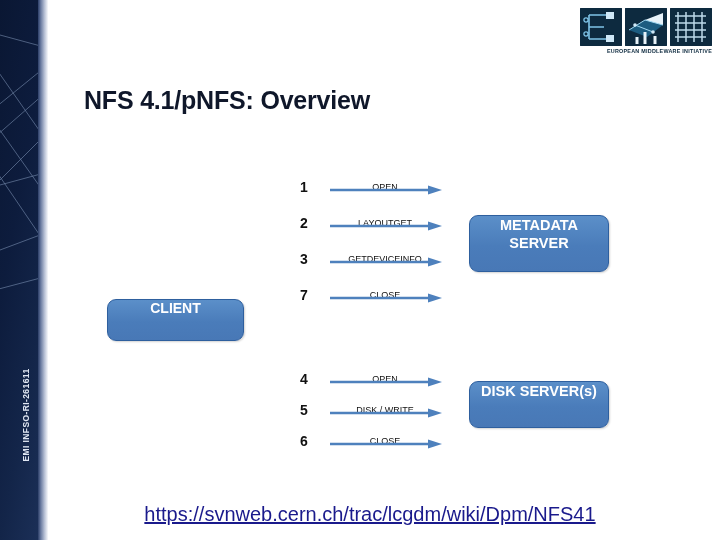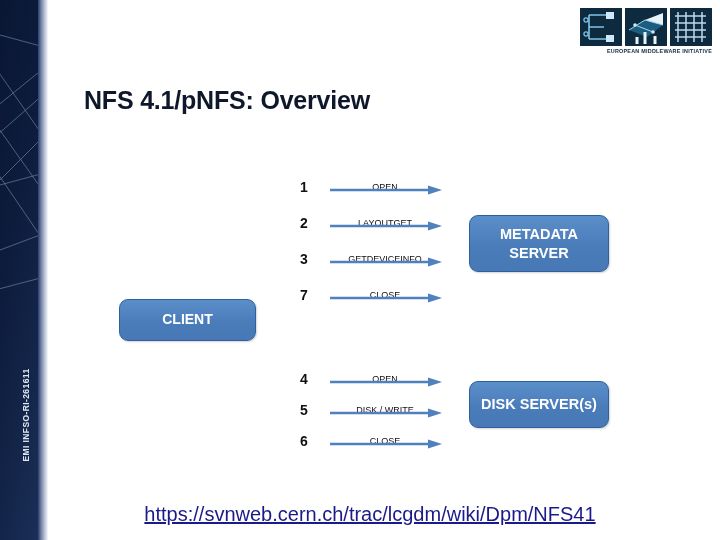--- a/index.html
+++ b/index.html
@@ -72,27 +72,27 @@
   }
 
   
   .node{
     position:absolute;
     background:linear-gradient(to bottom,#5b8fc9 0%,#4a7cba 55%,#4878b6 100%);
     border:1.5px solid #2e5f9e;
     border-radius:9px;
     color:#ffffff;
     font-weight:bold;
-    display:flex;align-items:center;justify-content:center;
+    display:flex;align-items:flex-start;justify-content:center;
     text-align:center;
     line-height:1.25;
     box-shadow:1px 1px 2px rgba(0,0,0,.18);
     font-family:"Liberation Sans", sans-serif;
   }
-  #client-box{left:107px;top:299px;width:135px;height:40px;font-size:14px;margin-left:12px;}
+  #client-box{left:107px;top:299px;width:135px;height:40px;font-size:14px;}
   #mds-box{left:469px;top:215px;width:138px;height:55px;font-size:14.5px;}
   #disk-box{left:469px;top:381px;width:138px;height:45px;font-size:14.5px;}
 
   
   .arrow-row{position:absolute;height:30px;}
   .arrow-num{
     position:absolute;left:0;top:9px;
     font-size:14px;font-weight:bold;color:#111;
     font-family:"Liberation Sans", sans-serif;
   }

